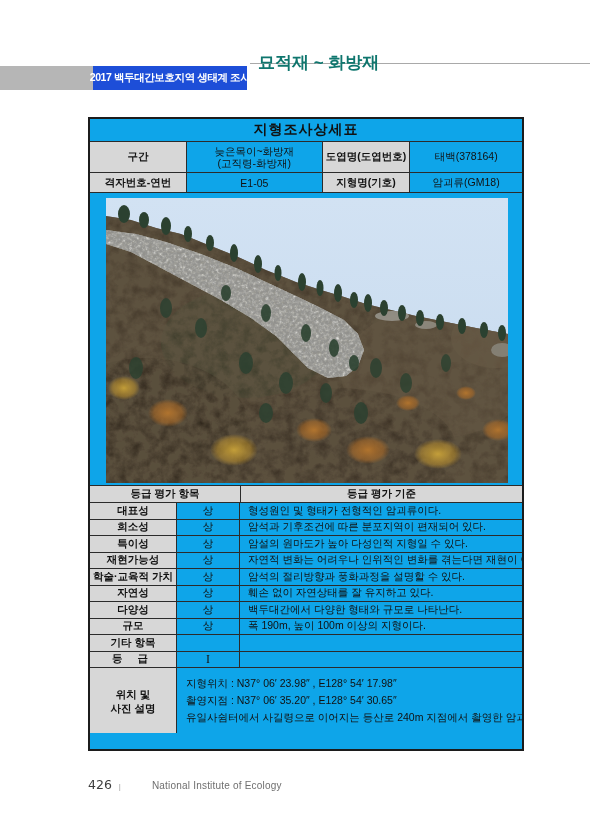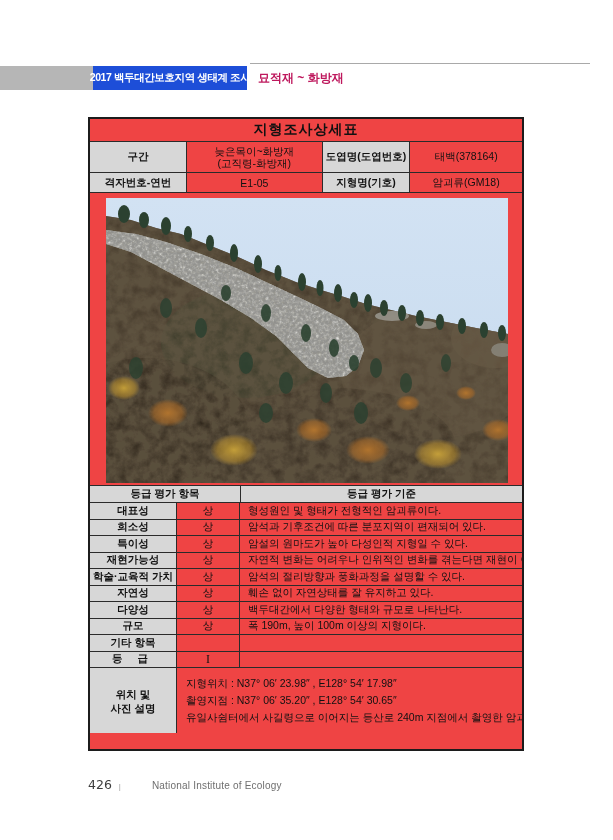--- a/index.html
+++ b/index.html
@@ -7,27 +7,27 @@
     width:613px;height:840px;position:relative;background:#ffffff;
     font-family:"Liberation Sans","DejaVu Sans",sans-serif;color:#111;
     overflow:hidden;
   }
   
   .band-light{position:absolute;left:0;top:66;top:66px;width:93px;height:24px;background:#b6b6b6;}
   .band-dark{position:absolute;left:93px;top:66px;width:154px;height:24px;background:#1d4ed8;
     display:flex;align-items:center;justify-content:center;}
   .band-dark span{color:#ffffff;font-size:10.5px;font-weight:bold;letter-spacing:-0.4px;white-space:nowrap;}
   .band-line{position:absolute;left:250px;top:63px;width:340px;height:1px;background:#a9a9a9;}
-  .band-section{position:absolute;left:258px;top:66px;height:24px;display:flex;align-items:center;
-    font-size:12px;font-weight:bold;color:#be185d;white-space:nowrap;}
+  .band-section{position:absolute;left:258px;top:50px;height:24px;display:flex;align-items:center;
+    font-size:17px;font-weight:bold;color:#0f766e;white-space:nowrap;}
 
   
   .sheet{
     position:absolute;left:88px;top:117px;width:436px;height:634px;
-    border:2px solid #1c1c1c;background:#ef4444;box-sizing:border-box;
+    border:2px solid #1c1c1c;background:#0ea5e9;box-sizing:border-box;
     display:flex;flex-direction:column;
   }
   .row{display:flex;box-sizing:border-box;border-bottom:1px solid #2b2b2b;flex:none;}
   .row:last-child{border-bottom:none;}
   .cell{box-sizing:border-box;border-right:1px solid #2b2b2b;display:flex;align-items:center;
     justify-content:center;overflow:hidden;white-space:nowrap;}
   .cell:last-child{border-right:none;}
   .gray{background:#d7d7d7;font-weight:bold;}
   .title-row{height:23px;align-items:center;justify-content:center;display:flex;}
   .title-row span{font-size:14px;font-weight:bold;letter-spacing:1px;}

